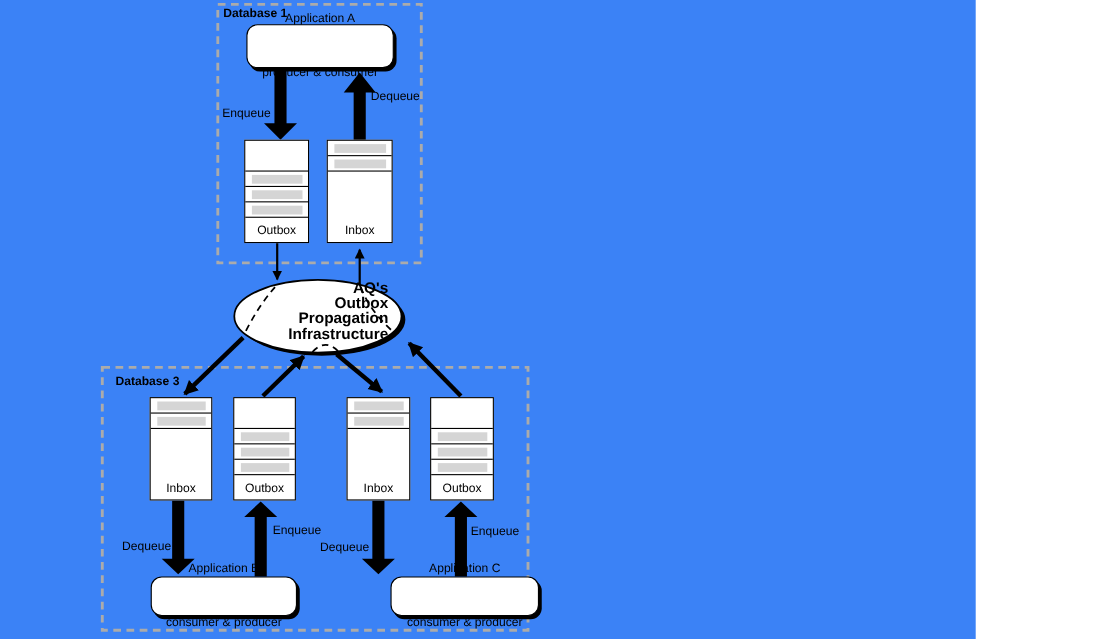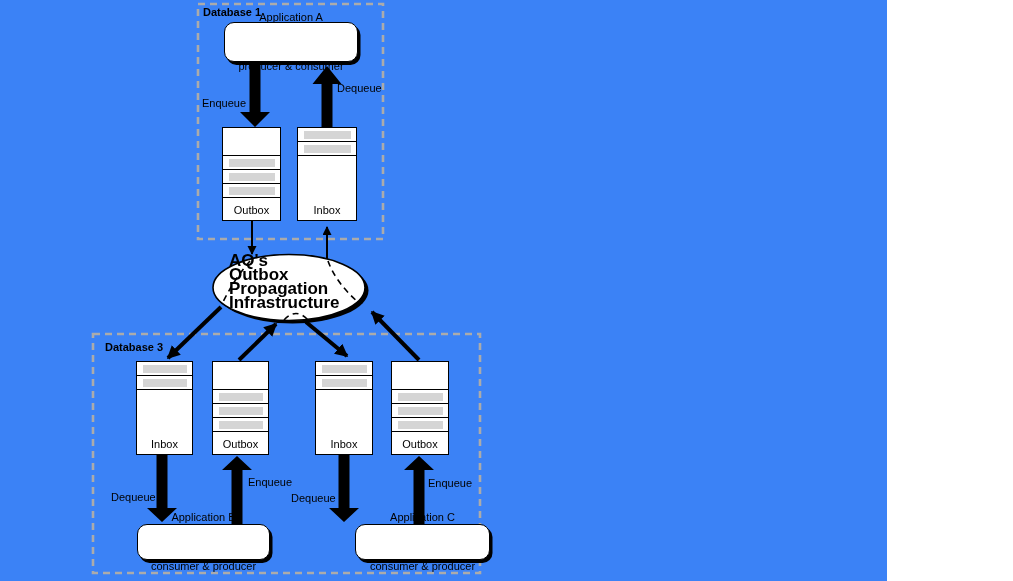--- a/index.html
+++ b/index.html
@@ -101,21 +101,21 @@
   <div class="qbox" style="left:297px;top:127px;width:60px;height:94px;">
     <div class="qslot">
         <div class="stripe"></div>
       </div>
     <div class="qslot">
         <div class="stripe"></div>
       </div>
     <div class="qlabel">Inbox</div>
   </div>
 
-  <div style="position:absolute;left:229px;top:254px;width:124px;text-align:left;font-weight:bold;font-size:17px;line-height:14px;">
+  <div style="position:absolute;left:229px;top:254px;width:124px;text-align:right;font-weight:bold;font-size:14px;line-height:14px;">
     <div>AQ's</div>
     <div>Outbox</div>
     <div>Propagation</div>
     <div>Infrastructure</div>
   </div>
 
   <div class="lbl bold" style="left:105px;top:341px;">Database 3</div>
 
   <div class="qbox" style="left:136px;top:361px;width:57px;height:94px;">
     <div class="qslot">

